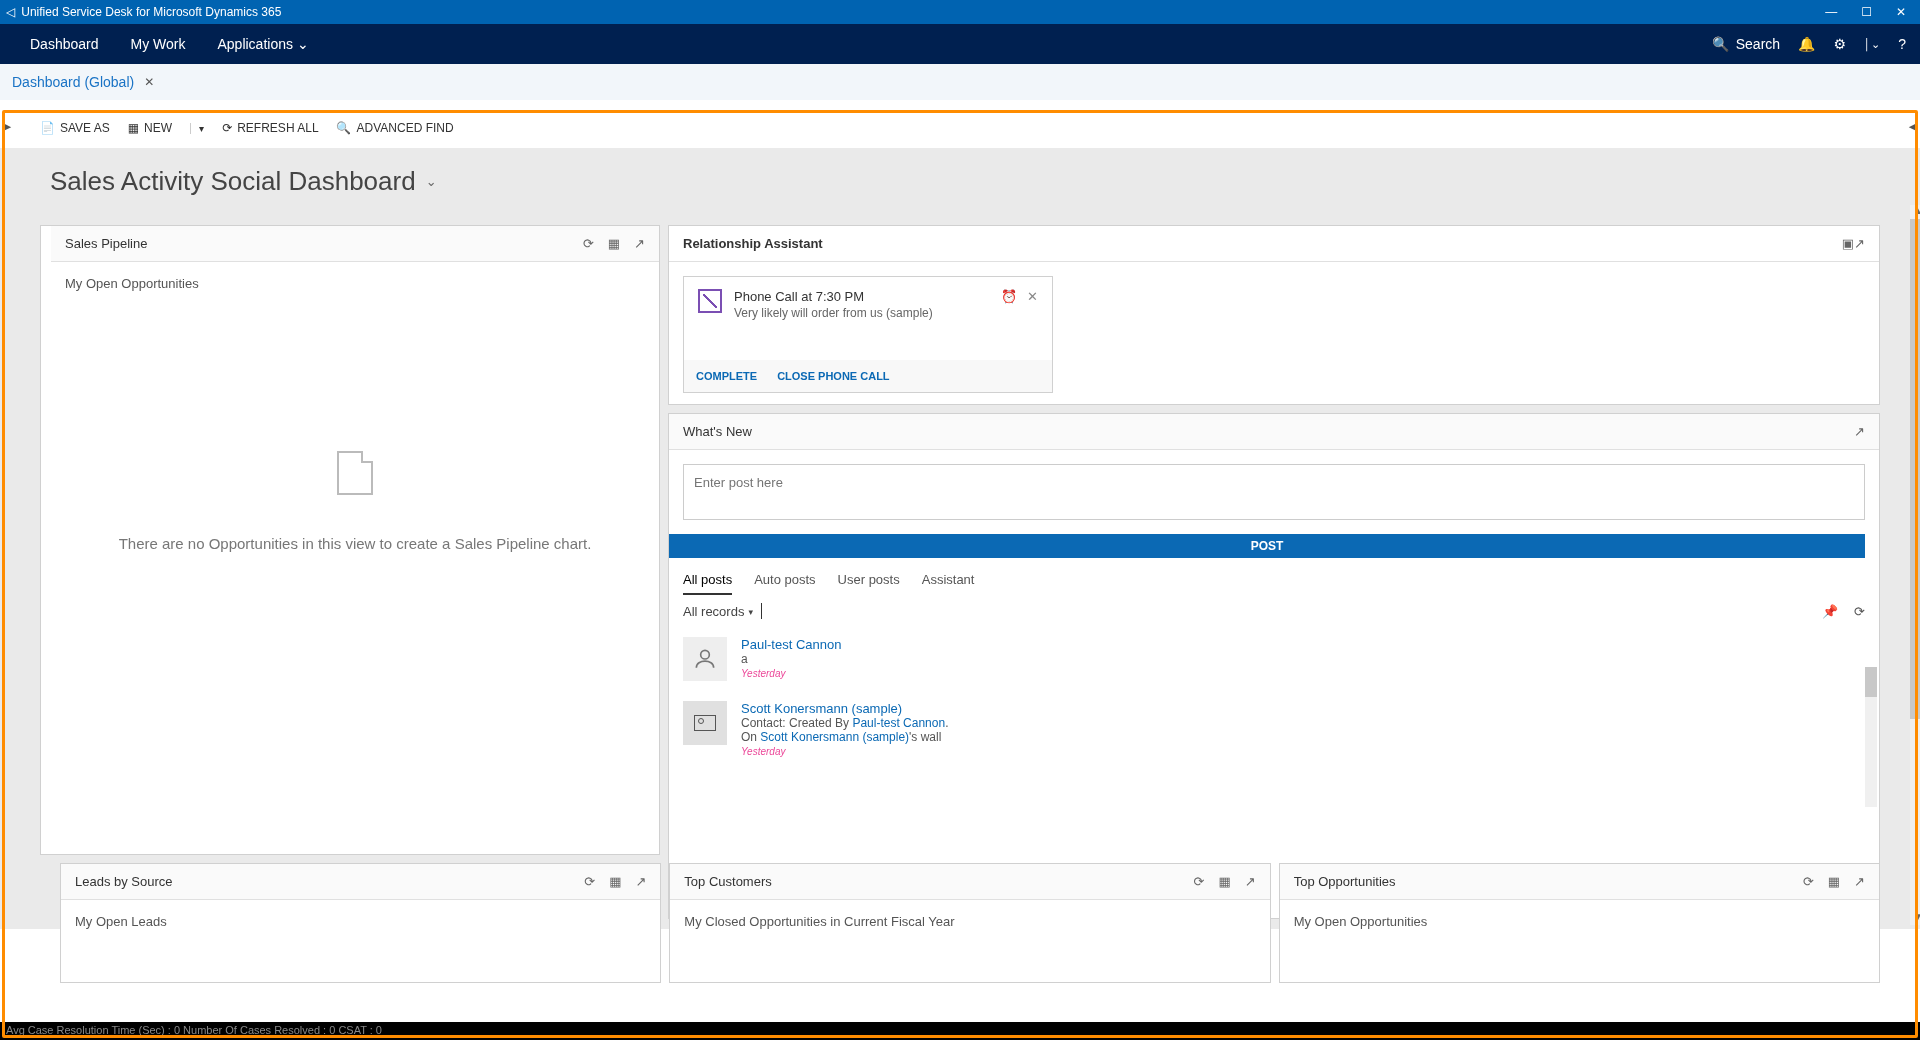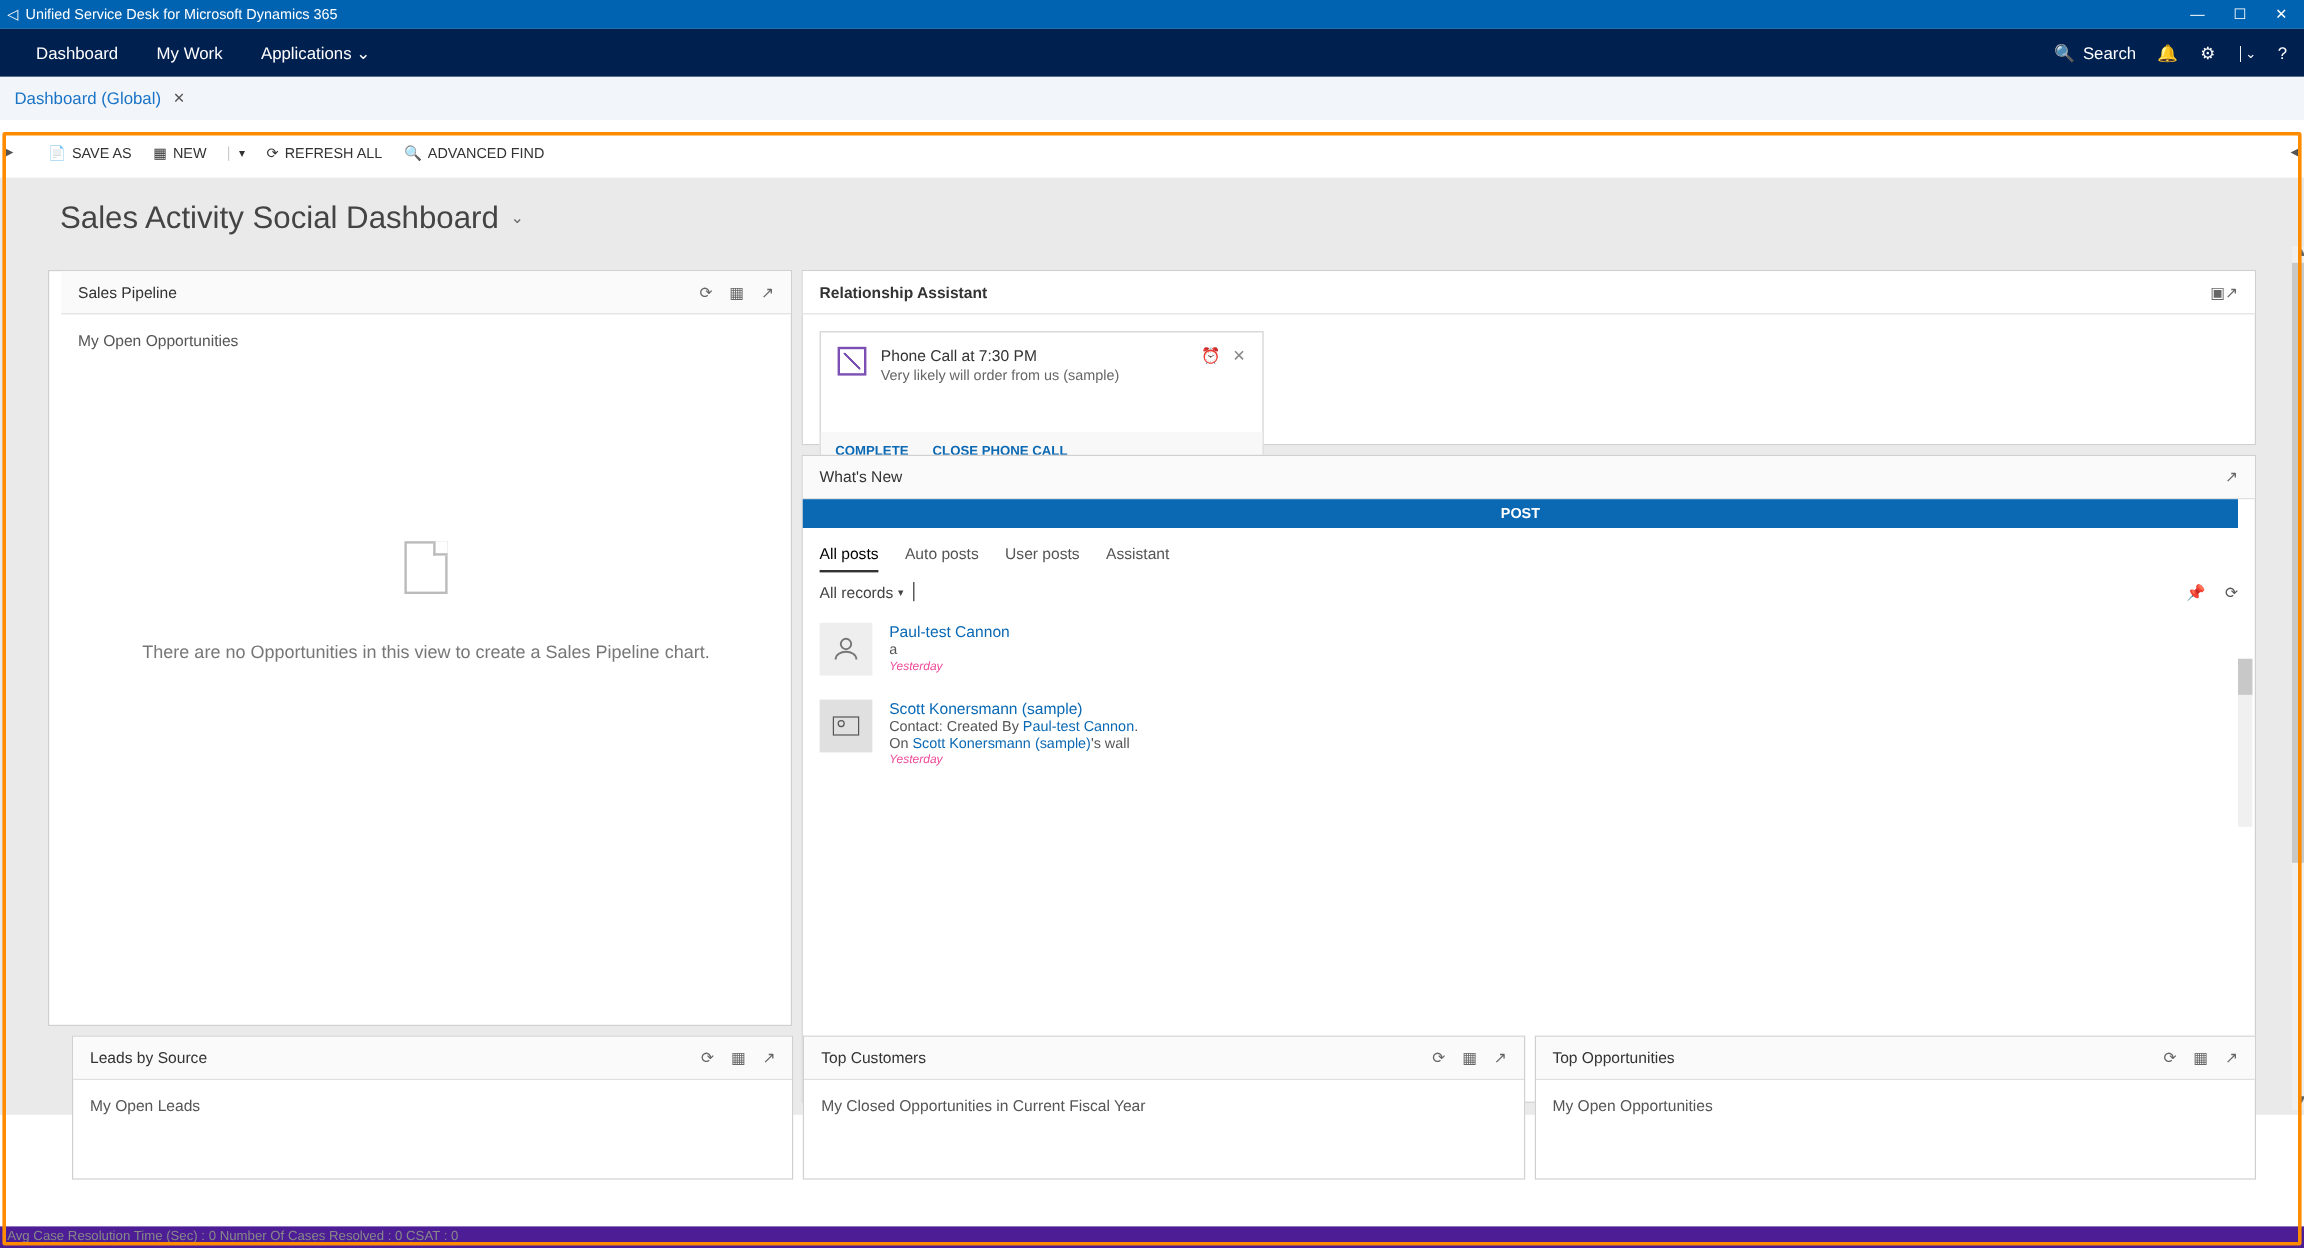--- a/index.html
+++ b/index.html
@@ -66,21 +66,21 @@
 .bottom-row { position: absolute; left: 40px; right: 40px; top: 648px; display: flex; gap: 8px; margin-left: 20px; }
 .bottom-row .panel { flex: 1; height: 120px; }
 .scroll-outer { position: absolute; right: 48px; top: 0; width: 16px; height: 768px; background: #f0f0f0; }
 .scroll-outer .thumb { background: #c8c8c8; width: 100%; height: 500px; }
 .scroll-outer .arrow { height: 14px; text-align: center; color: #666; font-size: 10px; background: #f0f0f0; }
 .scroll-inner { position: absolute; right: 2px; top: 40px; width: 12px; height: 140px; background: #f0f0f0; }
 .scroll-inner .thumb { background: #c8c8c8; width: 100%; height: 30px; }
 .expand-chevron { position: absolute; top: 0; font-size: 11px; color: #555; cursor: pointer; width: 10px; height: 36px; display: flex; align-items: center; justify-content: center; }
 .expand-chevron.left { left: 2px; }
 .expand-chevron.right { right: 2px; }
-.status-bar { position: absolute; bottom: 0; left: 0; right: 0; height: 18px; font-size: 11px; color: #888; padding: 2px 6px; background: #4c1d95; }
+.status-bar { position: absolute; bottom: 0; left: 0; right: 0; height: 18px; font-size: 11px; color: #888; padding: 2px 6px; background: #000000; }
 </style>
 </head>
 <body>
 
 <div class="titlebar">
   <span style="margin-right:6px;">◁</span>
   <span>Unified Service Desk for Microsoft Dynamics 365</span>
   <div class="win-icons">
     <span>—</span>
     <span>☐</span>
@@ -163,21 +163,21 @@
           <div class="placeholder">
             <div class="doc-icon"></div>
             <p>There are no Opportunities in this view to create a Sales Pipeline chart.</p>
           </div>
         </div>
       </div>
     </div>
 
     <div class="col-right">
 
-      <div class="panel" style="height:146px;">
+      <div class="panel" style="height:180px;">
         <div class="panel-head" style="background:#fff;">
           <span class="title" style="font-weight:600;">Relationship Assistant</span>
           <span class="icons">
             <span>▣↗</span>
           </span>
         </div>
         <div class="rel-assist-body">
           <div class="card">
             <div class="card-top">
               <div class="cal-icon"></div>
@@ -198,20 +198,21 @@
         </div>
       </div>
 
       <div class="panel whatsnew">
         <div class="panel-head">
           <span class="title">What's New</span>
           <span class="icons">
             <span>↗</span>
           </span>
         </div>
+        <textarea class="post-input" placeholder="Enter post here" style=""></textarea>
         <button class="post-btn">POST</button>
         <div class="tabs-row">
           <span class="active">All posts</span>
           <span>Auto posts</span>
           <span>User posts</span>
           <span>Assistant</span>
         </div>
         <div class="filter-row">
           <span class="filter">
             <span>All records</span>

